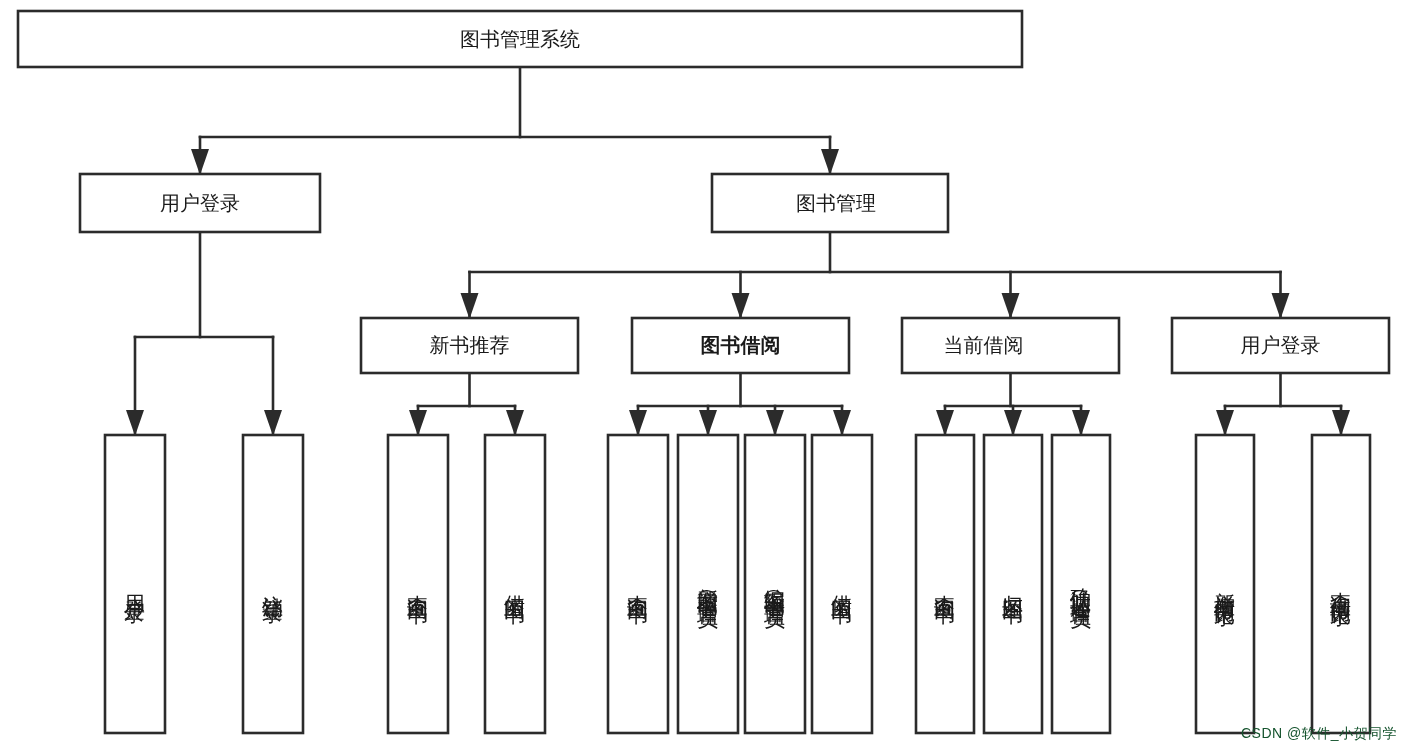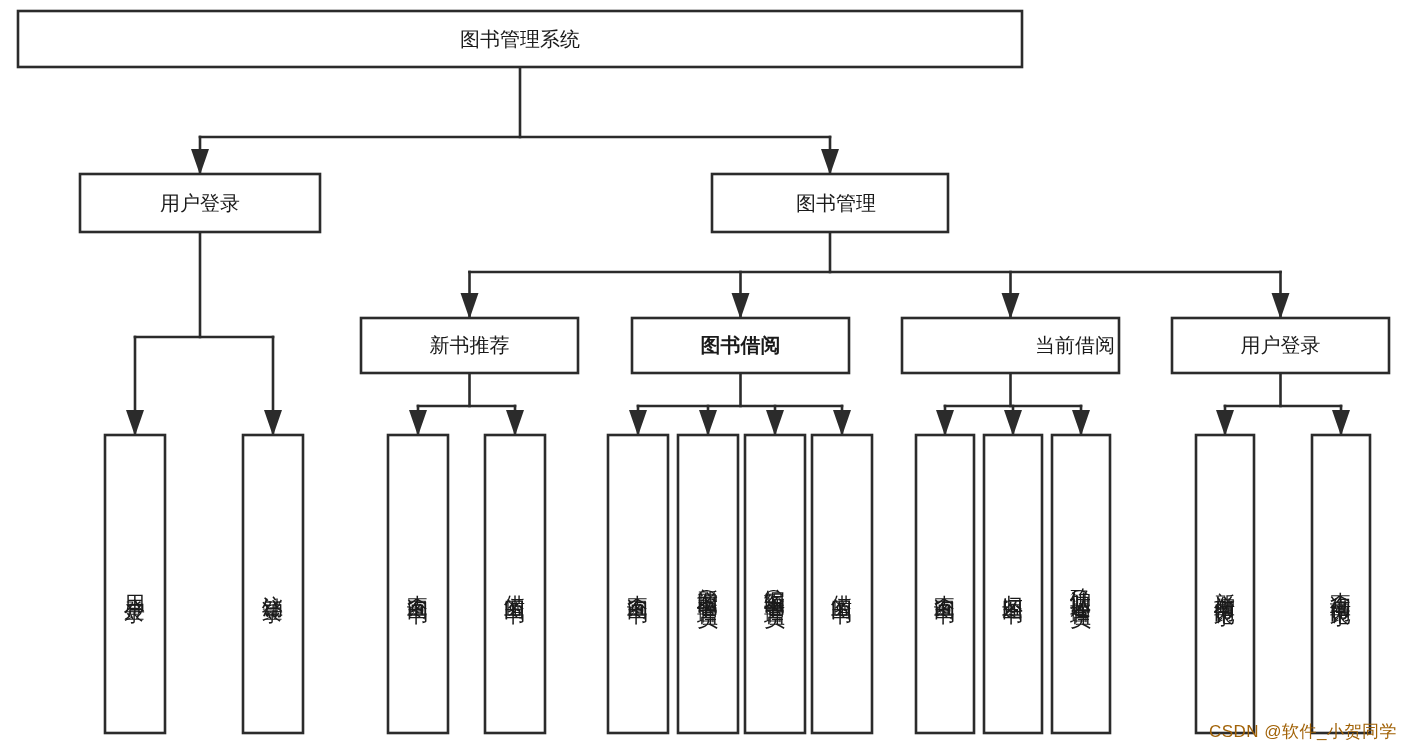--- a/index.html
+++ b/index.html
@@ -73,22 +73,22 @@
   }
   .node-hit {
     position: absolute;
     background: transparent;
   }
   #watermark {
     position: absolute;
     right: 8px;
     bottom: 4px;
     font-family: "Liberation Sans", "DejaVu Sans", sans-serif;
-    font-size: 17px;
-    color: #a16207;
+    font-size: 14px;
+    color: #14532d;
     letter-spacing: 0.5px;
     white-space: nowrap;
     pointer-events: none;
   }
 </style>
 </head>
 <body>
 
 <div id="diagram-root">
 
@@ -180,21 +180,21 @@
       </div>
       <div class="hlabel-wrap" style="left: 712px; top: 174px; width: 236px; height: 58px; margin-left: 6px;">
         <span class="hlabel-text">图书管理</span>
       </div>
       <div class="hlabel-wrap" style="left: 361px; top: 318px; width: 217px; height: 55px;">
         <span class="hlabel-text">新书推荐</span>
       </div>
       <div class="hlabel-wrap" style="left: 632px; top: 318px; width: 217px; height: 55px; font-weight: bold;">
         <span class="hlabel-text">图书借阅</span>
       </div>
-      <div class="hlabel-wrap" style="left: 898px; top: 318px; width: 217px; height: 55px; justify-content: flex-end;">
+      <div class="hlabel-wrap" style="left: 875px; top: 318px; width: 217px; height: 55px;">
         <span class="hlabel-text">当前借阅</span>
       </div>
       <div class="hlabel-wrap" style="left: 1172px; top: 318px; width: 217px; height: 55px;">
         <span class="hlabel-text">用户登录</span>
       </div>
       <div class="vlabel-wrap" style="left: 105px; top: 435px; width: 60px; height: 298px;">
         <span class="vlabel-text">用户登录</span>
       </div>
       <div class="vlabel-wrap" style="left: 243px; top: 435px; width: 60px; height: 298px;">
         <span class="vlabel-text">注销登录</span>

